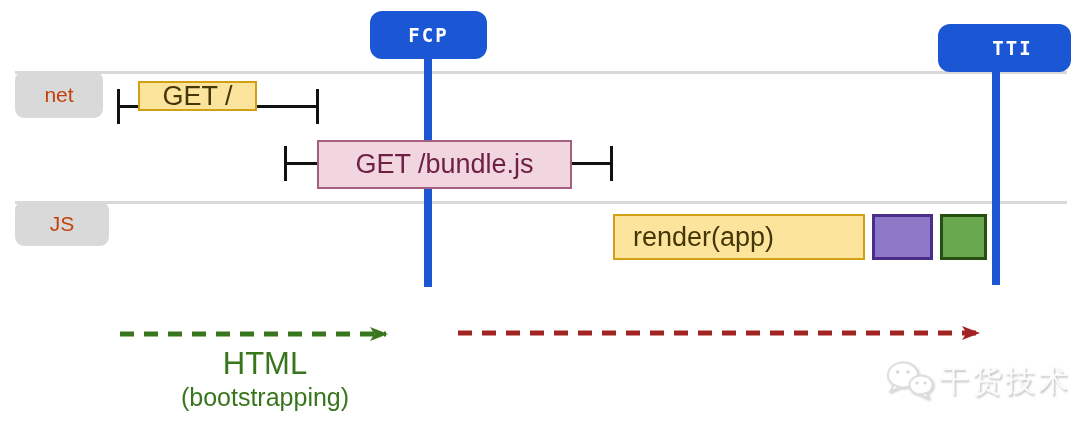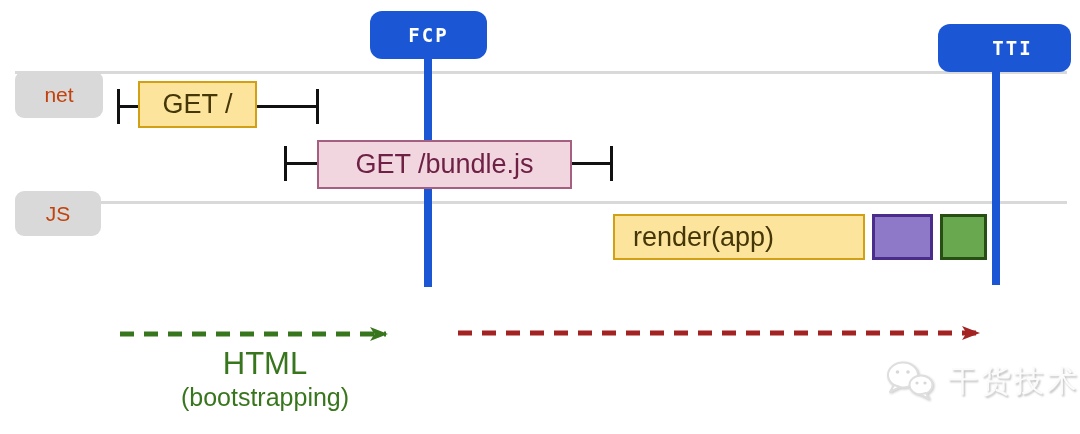--- a/index.html
+++ b/index.html
@@ -11,42 +11,42 @@
   .lane-line{position:absolute;left:15px;width:1052px;height:3px;background:var(--lane-gray);z-index:1;}
   .lane-line.net{top:71px;}
   .lane-line.js{top:201px;}
   
   .lane-label{
     position:absolute;left:15px;background:var(--lane-gray);color:#c2410c;
     border-radius:9px;display:flex;align-items:center;justify-content:center;
     font-size:21px;z-index:2;
   }
   .lane-label.net{top:71px;width:88px;height:47px;}
-  .lane-label.js{top:191px;width:86px;height:45px;}
+  .lane-label.js{top:201px;width:94px;height:45px;}
   
   .marker-line{position:absolute;width:8px;background:var(--badge-blue);z-index:3;}
   .marker-line.fcp{left:424px;top:52px;height:235px;}
   .marker-line.tti{left:992px;top:53px;height:232px;}
   .marker-badge{
     position:absolute;width:117px;height:48px;background:var(--badge-blue);
     border-radius:12px;display:flex;align-items:center;justify-content:center;
     color:#ffffff;font-family:"DejaVu Sans Mono",monospace;font-weight:bold;
     font-size:19px;letter-spacing:2px;z-index:7;
   }
   .marker-badge.fcp{left:370px;top:11px;}
   .marker-badge.tti{left:938px;top:24px;padding-left:16px;}
   
   .whisker-bar{position:absolute;height:3px;background:#111111;z-index:4;}
   .whisker-tick{position:absolute;width:3px;height:35px;background:#111111;z-index:4;}
   
   .box{
     position:absolute;display:flex;align-items:center;justify-content:center;
     font-size:27px;z-index:5;box-sizing:border-box;
   }
-  .box.req-root{left:138px;top:81px;width:119px;height:47px;
+  .box.req-root{left:138px;top:81px;width:119px;height:30px;
     background:var(--task-yellow-fill);border:2px solid var(--task-yellow-border);color:#453607;}
   .box.req-bundle{left:317px;top:140px;width:255px;height:49px;
     background:var(--request-pink-fill);border:2px solid var(--request-pink-border);color:#6f2045;}
   .box.task-render{left:613px;top:214px;width:252px;height:46px;
     background:var(--task-yellow-fill);border:2px solid var(--task-yellow-border);color:#453607;
     justify-content:flex-start;padding-left:18px;}
   .box.task-purple{left:872px;top:214px;width:61px;height:46px;
     background:var(--task-purple-fill);border:3px solid var(--task-purple-border);}
   .box.task-green{left:940px;top:214px;width:47px;height:46px;
     background:var(--task-green-fill);border:3px solid var(--task-green-border);}
@@ -57,21 +57,21 @@
   .head-green{fill:var(--phase-green);}
   .head-red{fill:var(--phase-red);}
   
   .phase-caption{position:absolute;text-align:center;z-index:2;}
   .phase-caption.html{left:110px;width:310px;top:346px;color:var(--phase-green);}
   .phase-caption.client{left:460px;width:556px;top:343px;color:var(--phase-red);}
   .phase-caption .main{font-size:31px;line-height:36px;}
   .phase-caption .sub{font-size:25px;line-height:30px;}
   
   .watermark{
-    position:absolute;left:884px;top:358px;display:flex;align-items:center;gap:10px;z-index:6;
+    position:absolute;left:884px;top:358px;display:flex;align-items:center;gap:1px;z-index:6;
   }
   .watermark .wm-text{
     font-size:30px;letter-spacing:3px;color:#fbfbfb;
     text-shadow:1.5px 1.5px 2px #c4c4c4;
   }
   .wm-icon{filter:drop-shadow(1px 1px 1px #cccccc);}
 </style>
 </head>
 <body>
 

